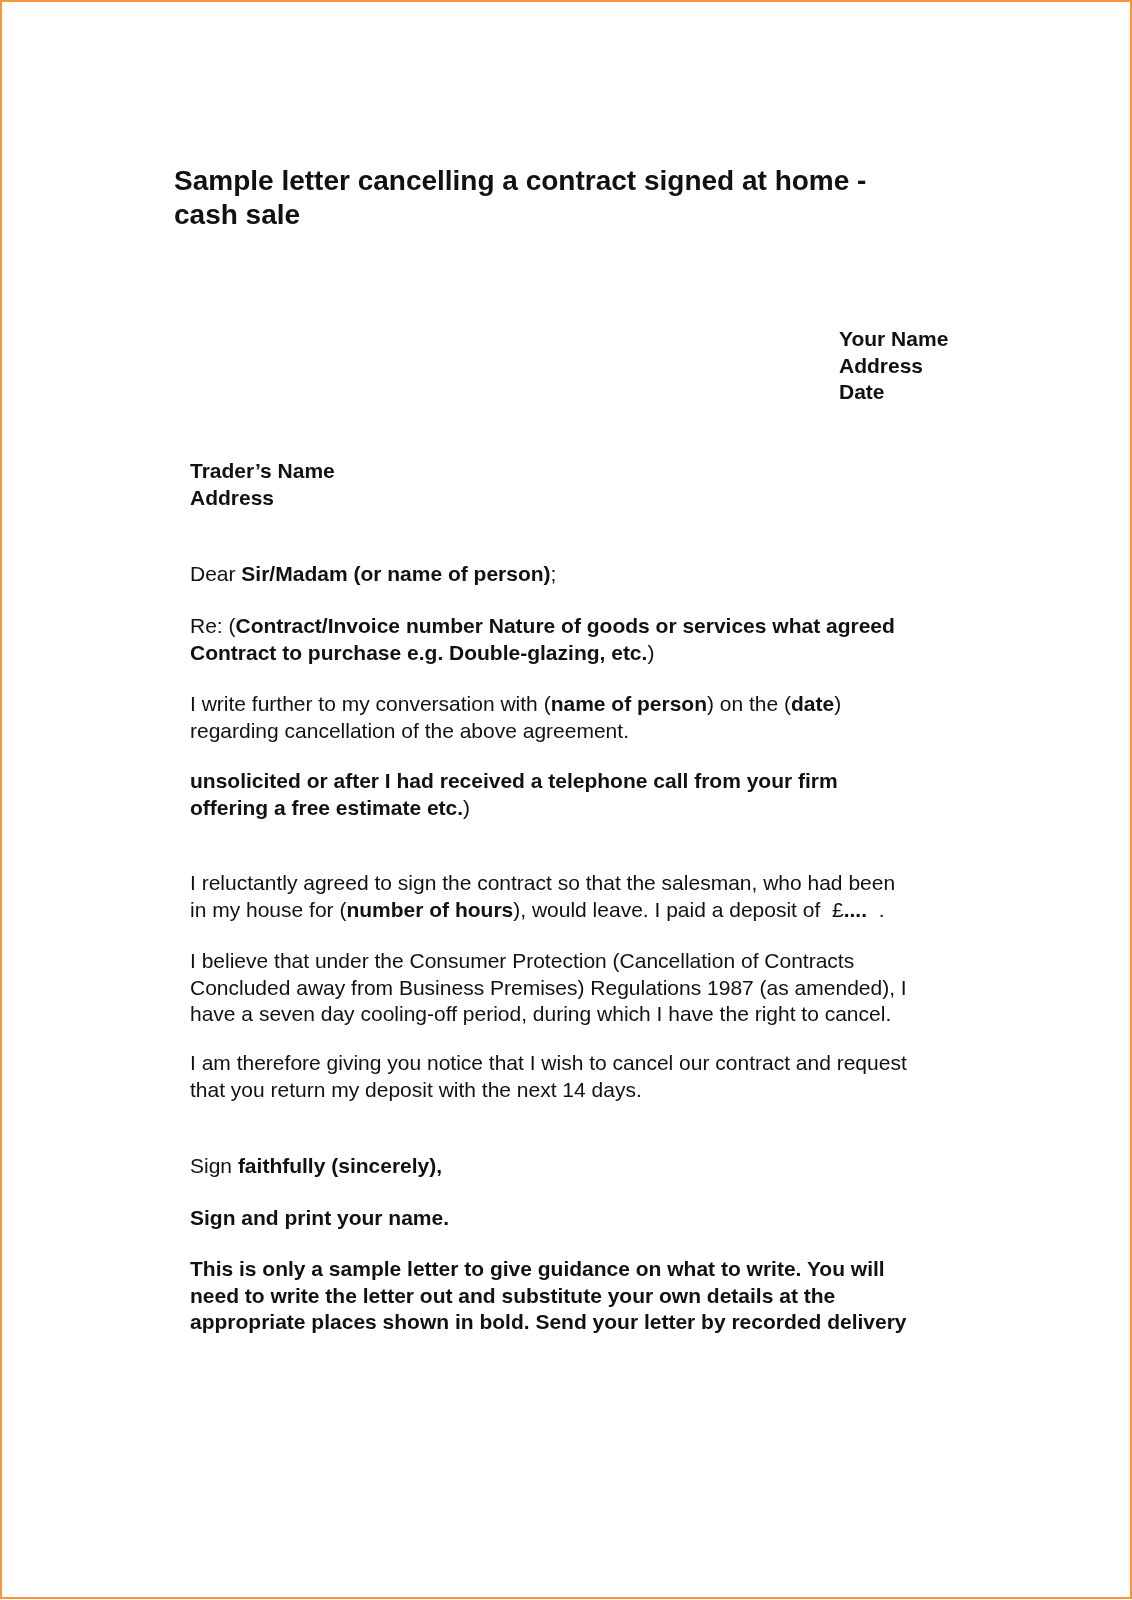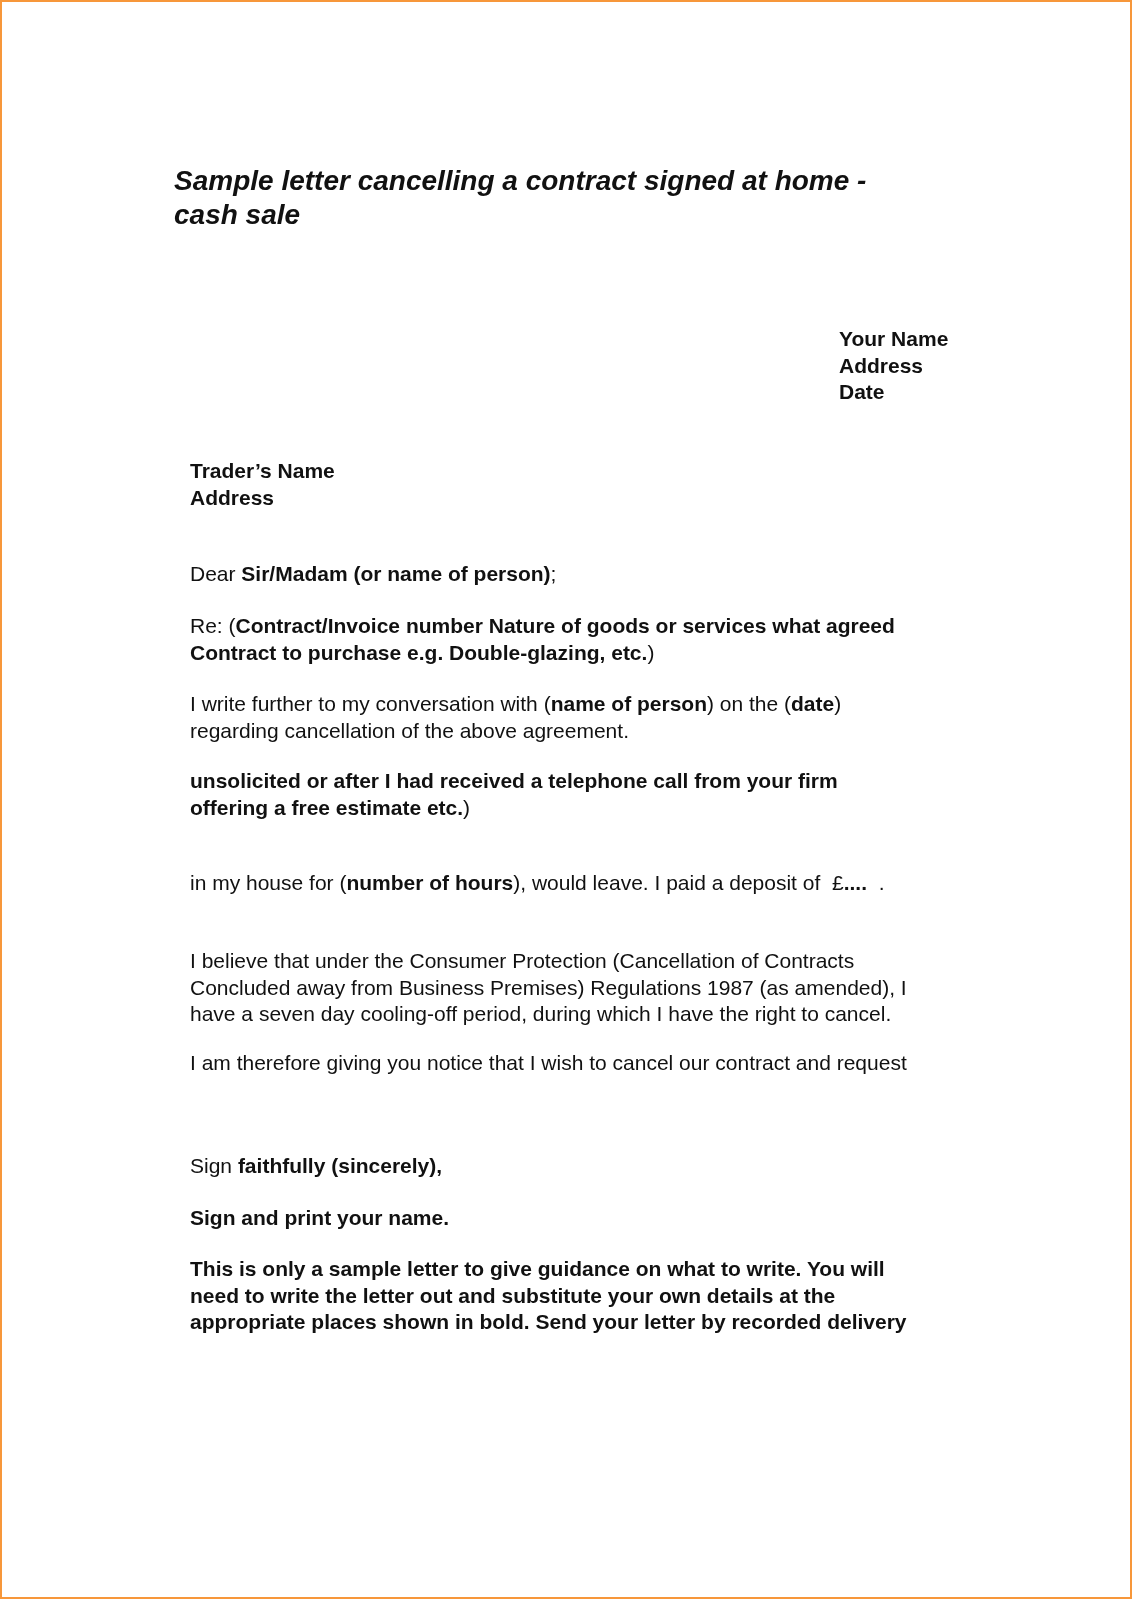--- a/index.html
+++ b/index.html
@@ -9,21 +9,21 @@
     border-left: 2px solid #f7973a; border-top: 2px solid #f7973a;
     border-right: 2px solid #f7973a; border-bottom: 2px solid #f7973a;
     background: #fff;
   }
   .doc {
     position: absolute; left: 172px; top: 0; width: 800px;
     font-family: "Liberation Sans", sans-serif; color: #111; font-size: 21px; line-height: 26.5px;
   }
   .title {
     position: absolute; top: 162px; left: 0; width: 780px;
-    font-size: 28px; line-height: 34px; font-weight: bold; margin: 0; font-style: italic;
+    font-size: 28px; line-height: 34px; font-weight: bold; margin: 0;
   }
   .sender { position: absolute; left: 665px; top: 324px; font-weight: bold; }
   .block { position: absolute; left: 0; width: 780px; margin: 16px; }
   .b { font-weight: bold; }
   .line { display: block; white-space: nowrap; }
 </style>
 </head>
 <body>
 
 <div class="page">
@@ -55,31 +55,33 @@
       <span class="line"><span>I write further to my conversation with (</span><span class="b">name of person</span><span>) on the (</span><span class="b">date</span><span>)</span></span>
       <span class="line">regarding cancellation of the above agreement.</span>
     </p>
 
     <p class="block" style="top:750px">
       <span class="line b">unsolicited or after I had received a telephone call from your firm</span>
       <span class="line"><span class="b">offering a free estimate etc.</span><span>)</span></span>
     </p>
 
     <p class="block" style="top:852px">
+      <span class="line">I reluctantly agreed to sign the contract so that the salesman, who had been</span>
       <span class="line" style="white-space:pre"><span>in my house for (</span><span class="b">number of hours</span><span>), would leave. I paid a deposit of  £</span><span class="b">....</span><span>  .</span></span>
     </p>
 
     <p class="block" style="top:930px">
       <span class="line">I believe that under the Consumer Protection (Cancellation of Contracts</span>
       <span class="line">Concluded away from Business Premises) Regulations 1987 (as amended), I</span>
       <span class="line">have a seven day cooling-off period, during which I have the right to cancel.</span>
     </p>
 
     <p class="block" style="top:1032px">
       <span class="line">I am therefore giving you notice that I wish to cancel our contract and request</span>
+      <span class="line">that you return my deposit with the next 14 days.</span>
     </p>
 
     <p class="block" style="top:1135px"><span>Sign </span><span class="b">faithfully (sincerely),</span></p>
 
     <p class="block b" style="top:1187px">Sign and print your name.</p>
 
     <p class="block b" style="top:1238px">
       <span class="line">This is only a sample letter to give guidance on what to write. You will</span>
       <span class="line">need to write the letter out and substitute your own details at the</span>
       <span class="line">appropriate places shown in bold. Send your letter by recorded delivery</span>

